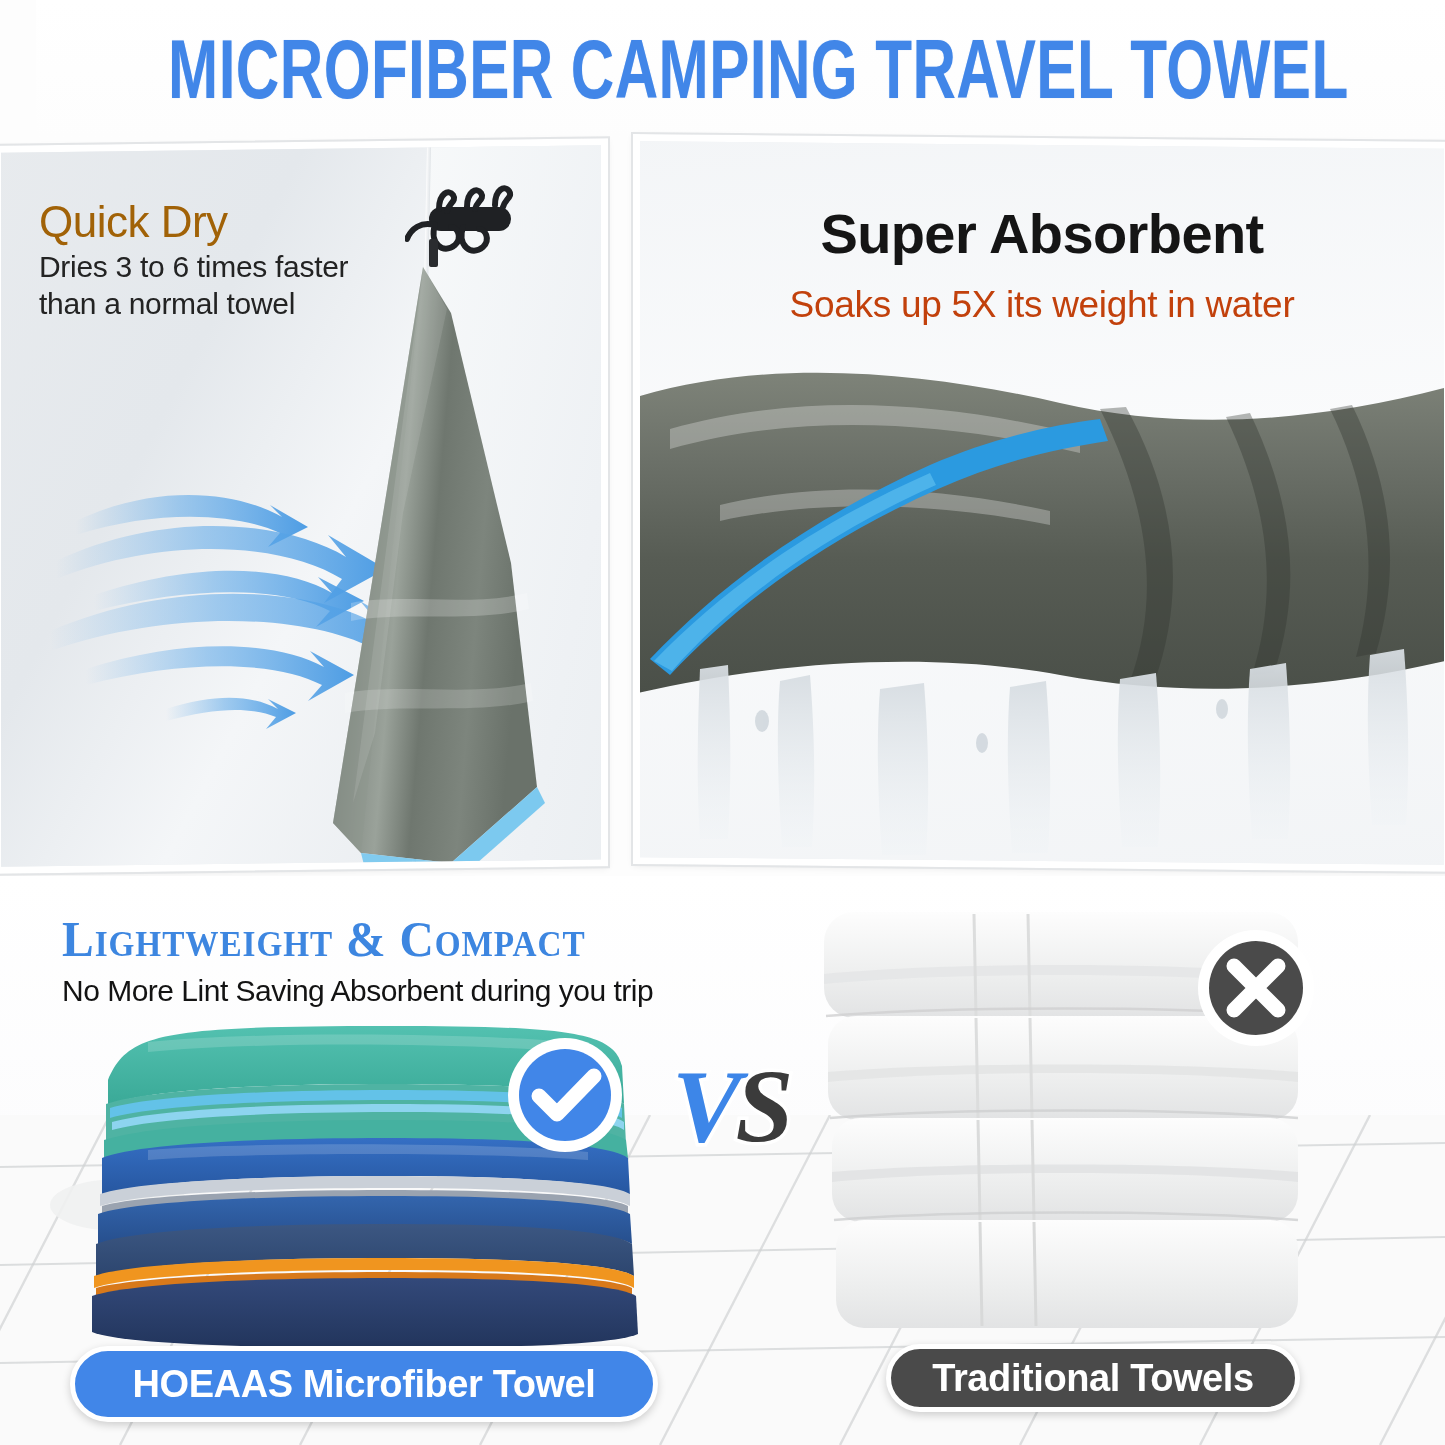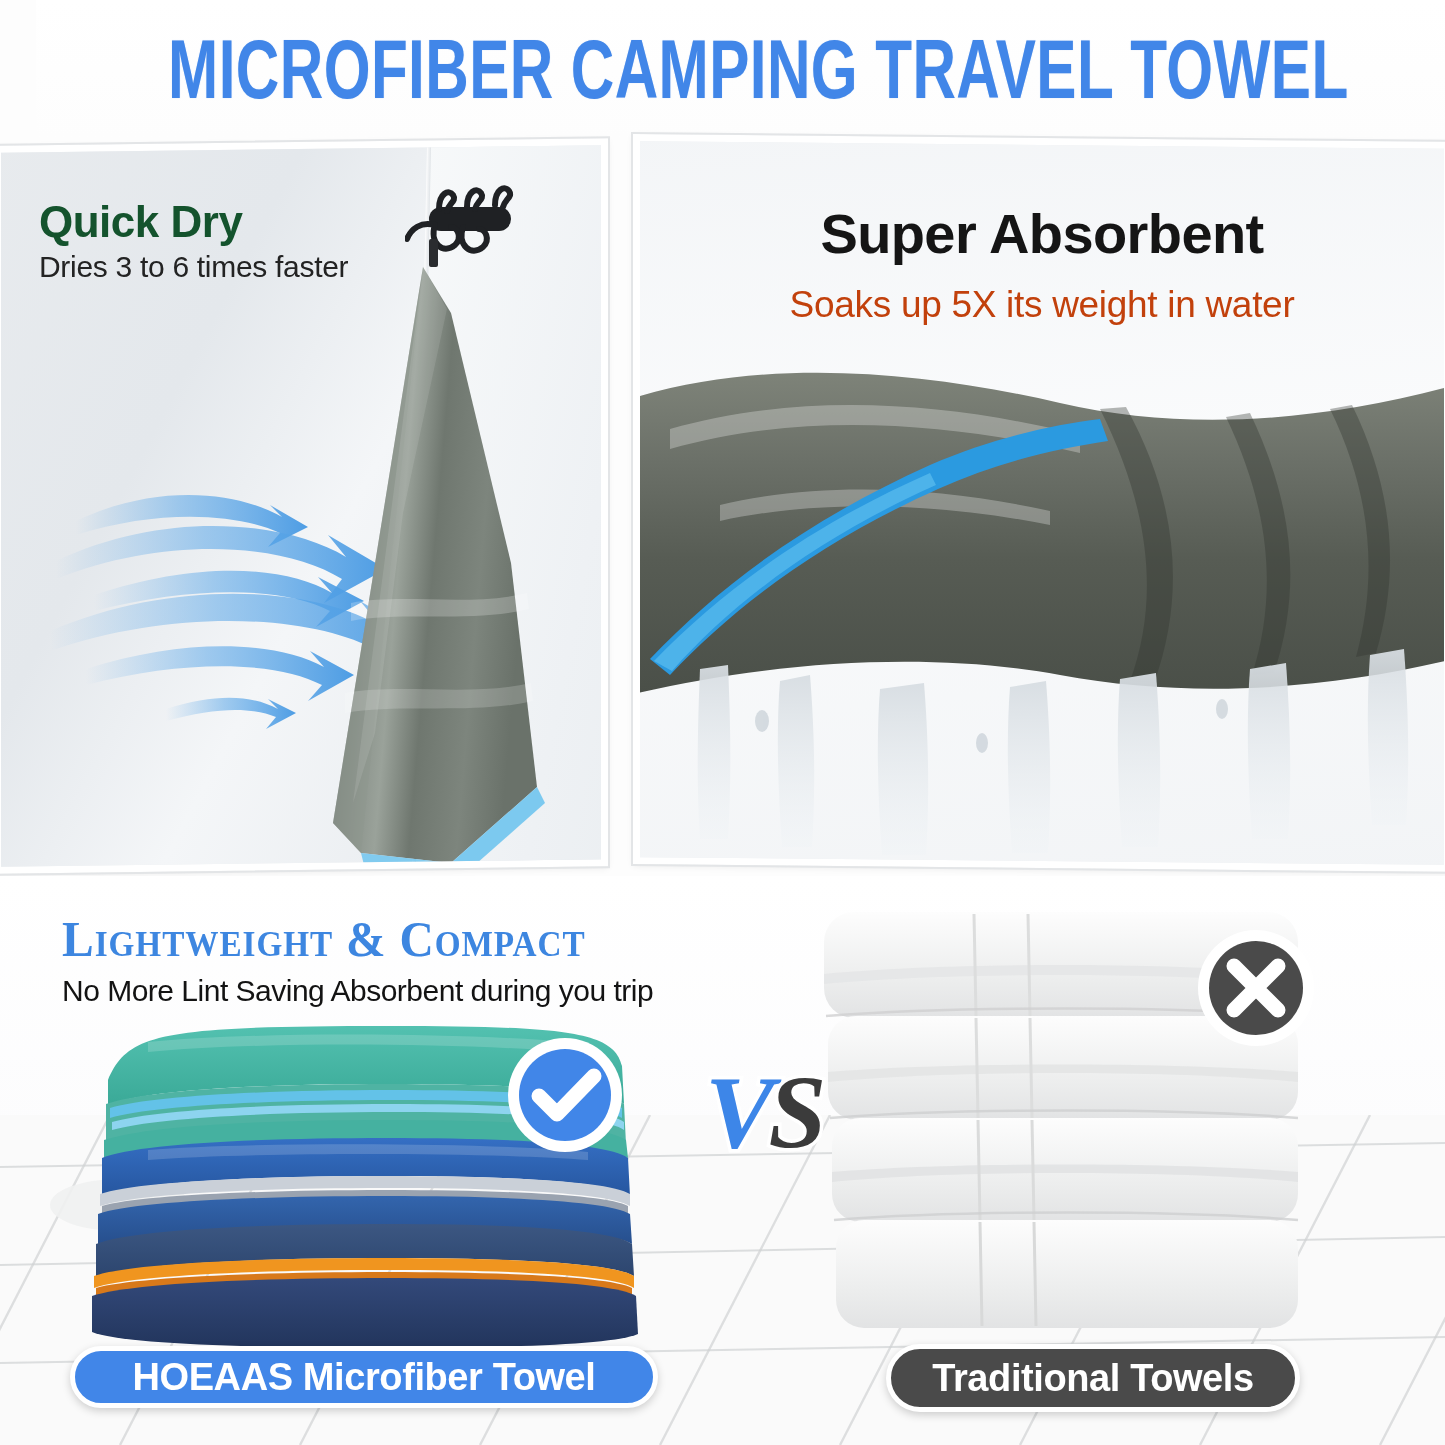--- a/index.html
+++ b/index.html
@@ -72,21 +72,21 @@
     transform: rotate(1.2deg);
   }
   .wall-right-face{
     position:absolute; left:420px; top:-40px; width:260px; height:840px;
     background: linear-gradient(100deg,#f7f9fa 0%, #eef1f4 60%, #e9edf0 100%);
     transform: rotate(1.2deg);
   }
 
   .txt-block-left { position:absolute; left: 38px; top: 48px; z-index: 8; }
   .h-quick {
-    font-size: 44px; font-weight: bold; color: #14532d;
+    font-size: 44px; font-weight: normal; color: #a16207;
     letter-spacing:-.5px; margin-bottom: 2px;
   }
   .p-quick { font-size: 30px; color: #232323; line-height: 1.22; letter-spacing:-.3px; }
 
   
   .hookrack { position:absolute; left: 404px; top: 32px; width: 140px; height: 96px; z-index: 7;}
   
   .hang-towel {
     position:absolute; z-index: 6; left: 330px; top: 114px;
     width: 250px; height: 620px;
@@ -122,21 +122,21 @@
     white-space:nowrap;
   }
   .p-light { font-size: 30px; color:#131313; margin-top: 6px; letter-spacing:-.5px; white-space:nowrap;}
 
   .stack-micro { position:absolute; left: 88px; top: 142px; width: 560px; height: 330px; z-index: 6;}
   .stack-trad  { position:absolute; left: 806px; top: 28px; width: 510px; height: 440px; z-index: 6;}
 
   .badge-check { position:absolute; left: 506px; top: 160px; width: 118px; height: 118px; z-index: 12;}
   .badge-x     { position:absolute; left: 1196px; top: 52px; width: 120px; height: 120px; z-index: 12;}
   .vs-badge {
-    position:absolute; left: 672px; top: 184px; width: 130px; height: 140px; z-index: 12; margin-left: 33px;
+    position:absolute; left: 672px; top: 178px; width: 130px; height: 140px; z-index: 12;
   }
   .vs-badge .vs-txt {
     font-family: "Liberation Serif", serif;
     font-weight: bold; font-style: italic;
     font-size: 104px; line-height: 1;
     letter-spacing: -6px;
   }
   .vs-v { color:#3d86e8; -webkit-text-stroke: 7px #ffffff; paint-order: stroke fill; }
   .vs-s { color:#3b3b3b; -webkit-text-stroke: 7px #ffffff; paint-order: stroke fill; }
 
@@ -144,21 +144,21 @@
   .pill {
     position:absolute; z-index: 14;
     display:flex; align-items:center; justify-content:center;
     border-radius: 999px;
     border: 5px solid #ffffff;
     color:#ffffff; font-weight:bold;
     box-shadow: 0 3px 8px rgba(0,0,0,.18);
     letter-spacing:-.4px;
   }
   .pill-blue {
-    left: 70px; top: 470px; width: 588px; height: 62px;
+    left: 70px; top: 470px; width: 588px; height: 76px;
     background: #4186e8; font-size: 38px;
   }
   .pill-gray {
     left: 886px; top: 468px; width: 414px; height: 68px;
     background: #4a4a4a; font-size: 38px;
   }
 </style>
 </head>
 <body>
 
@@ -223,20 +223,21 @@
             <path d="M30 44 C24 62 38 74 50 64 C58 56 52 46 46 46"></path>
             <path d="M58 46 C52 64 66 76 78 66 C86 58 80 48 74 48"></path>
             <path d="M30 44 C16 40 6 48 2 58"></path>
           </g>
           <rect x="24" y="58" width="9" height="28" rx="2" fill="#2a2c2f"></rect>
         </svg>
 
         <div class="txt-block-left">
           <div class="h-quick">Quick Dry</div>
           <div class="p-quick">Dries 3 to 6 times faster</div>
+          <div class="p-quick">than a normal towel</div>
         </div>
       </div>
     </div>
 
     <div class="panel panel-right">
       <div class="panel-inner">
         <div class="wall-right-bg"></div>
 
         <svg class="twist-wrap" viewBox="0 0 840 500">
           <defs>

